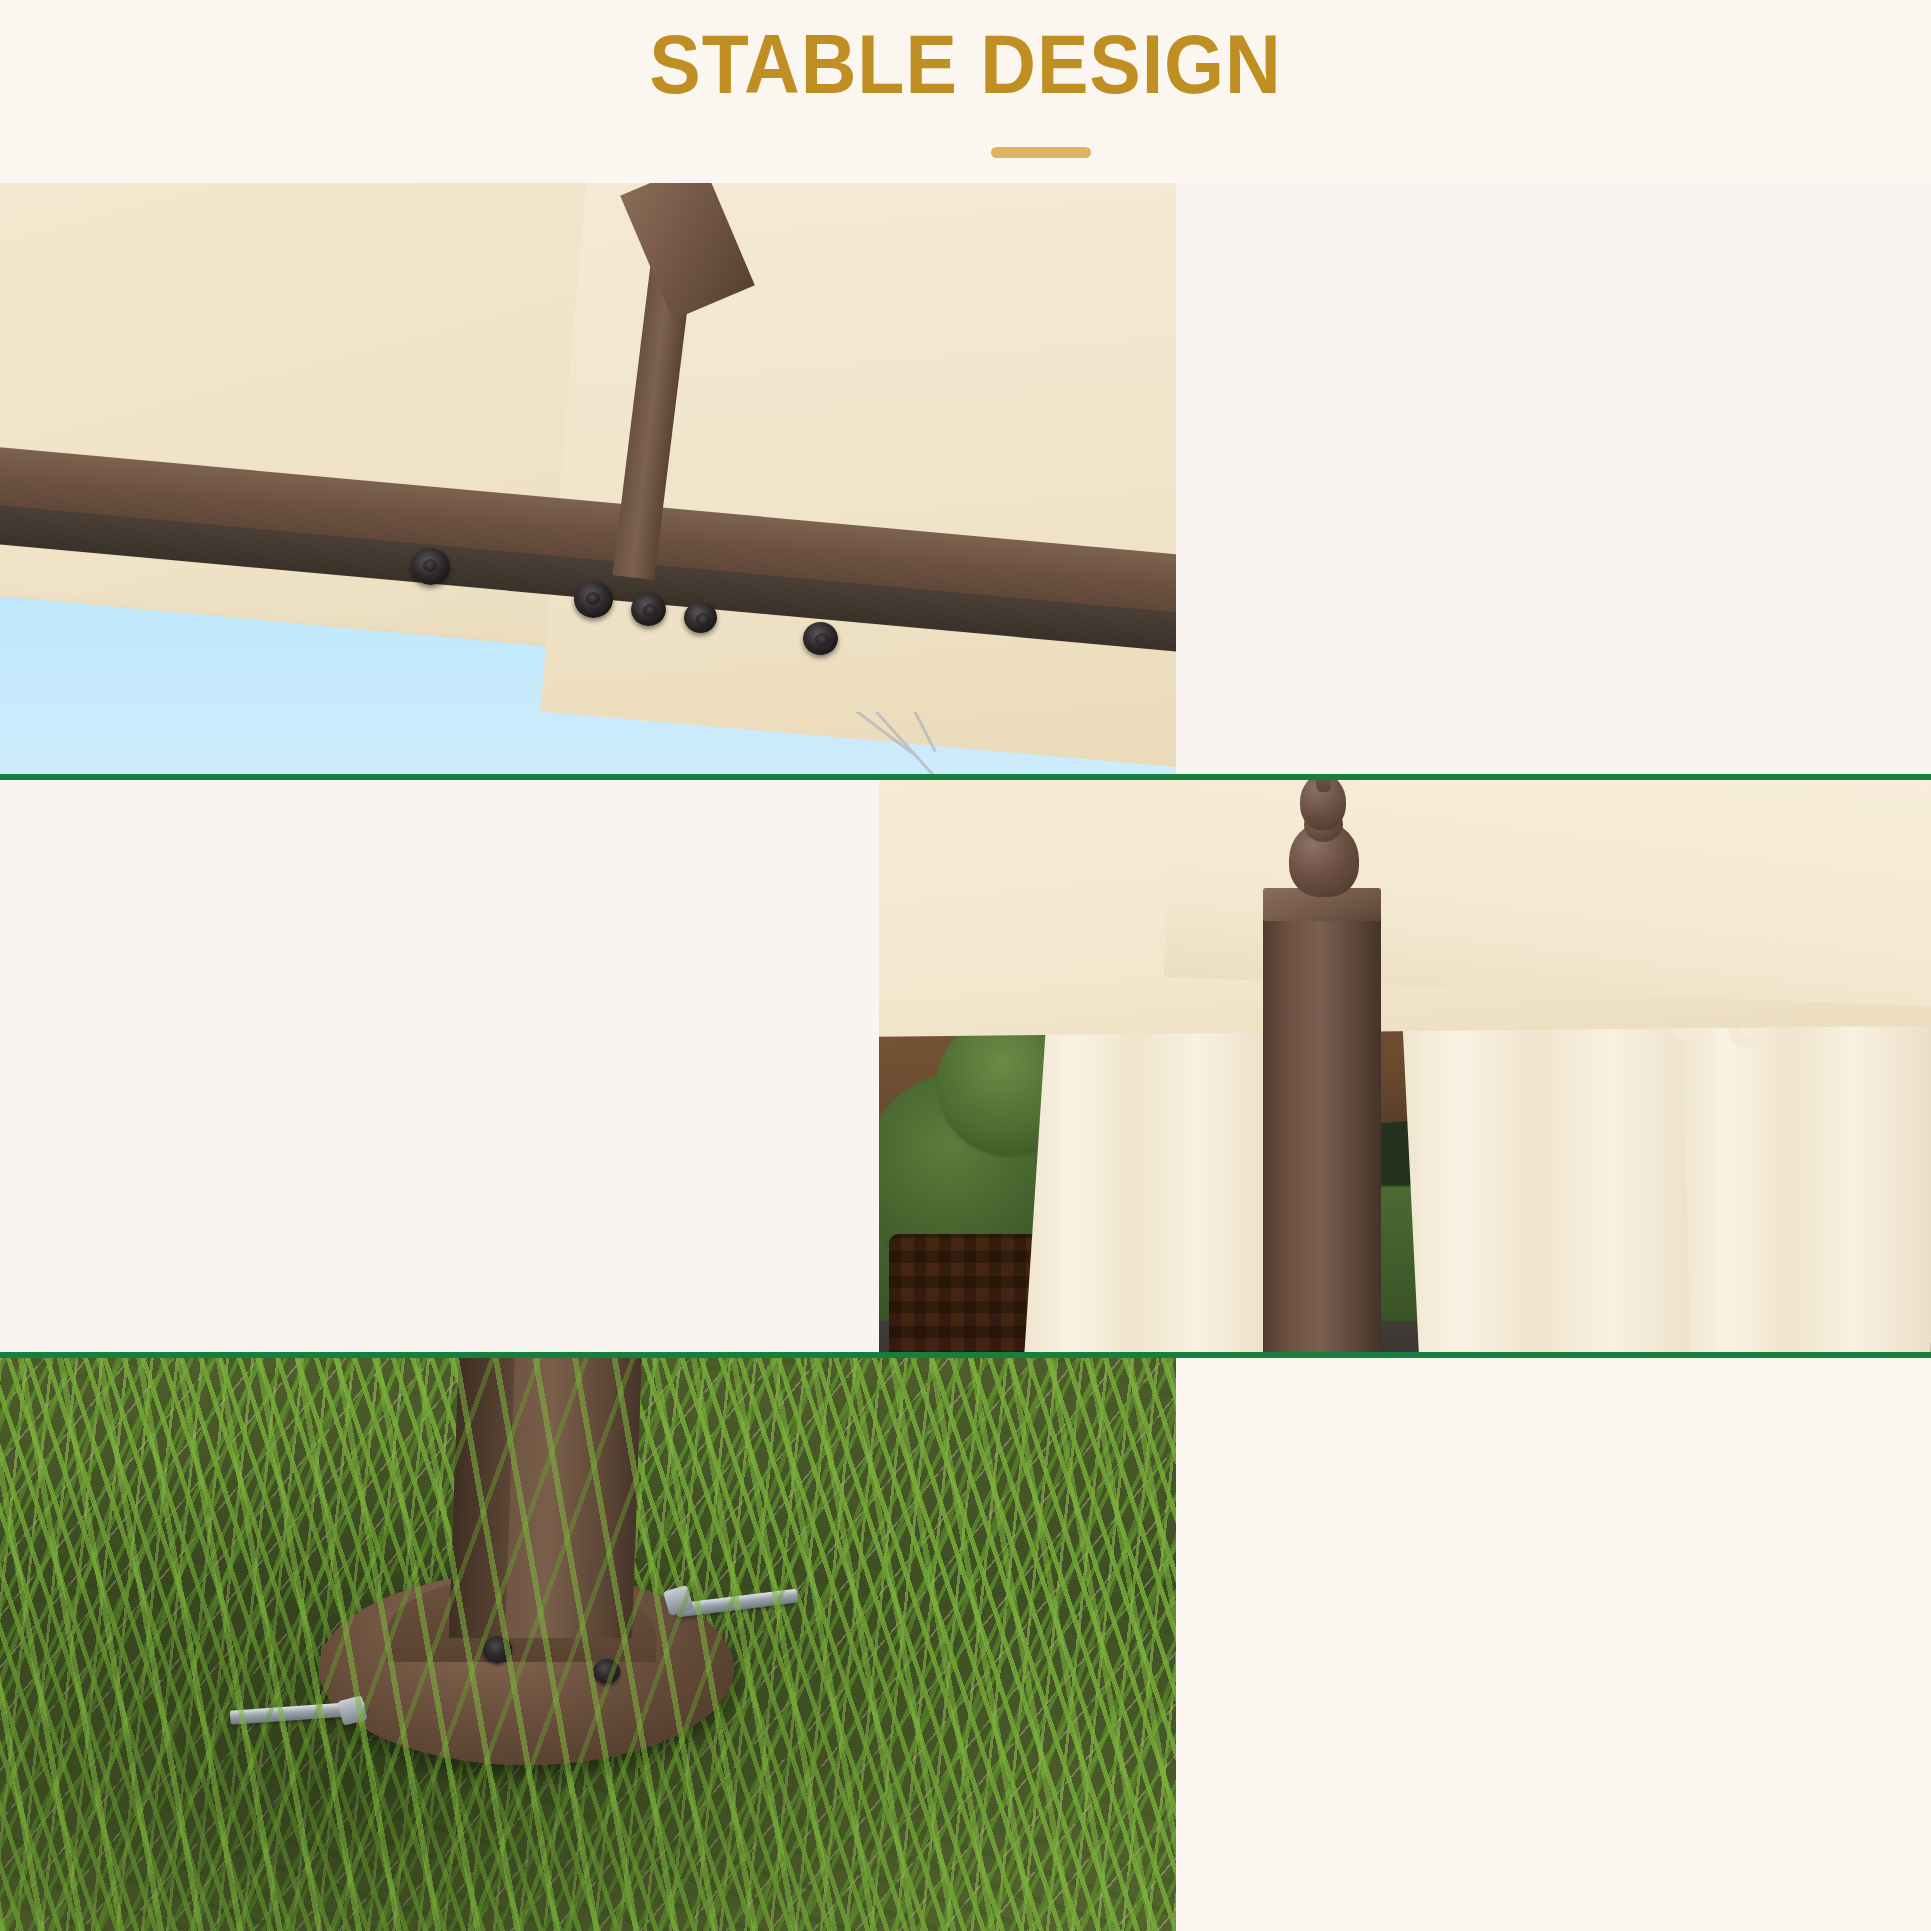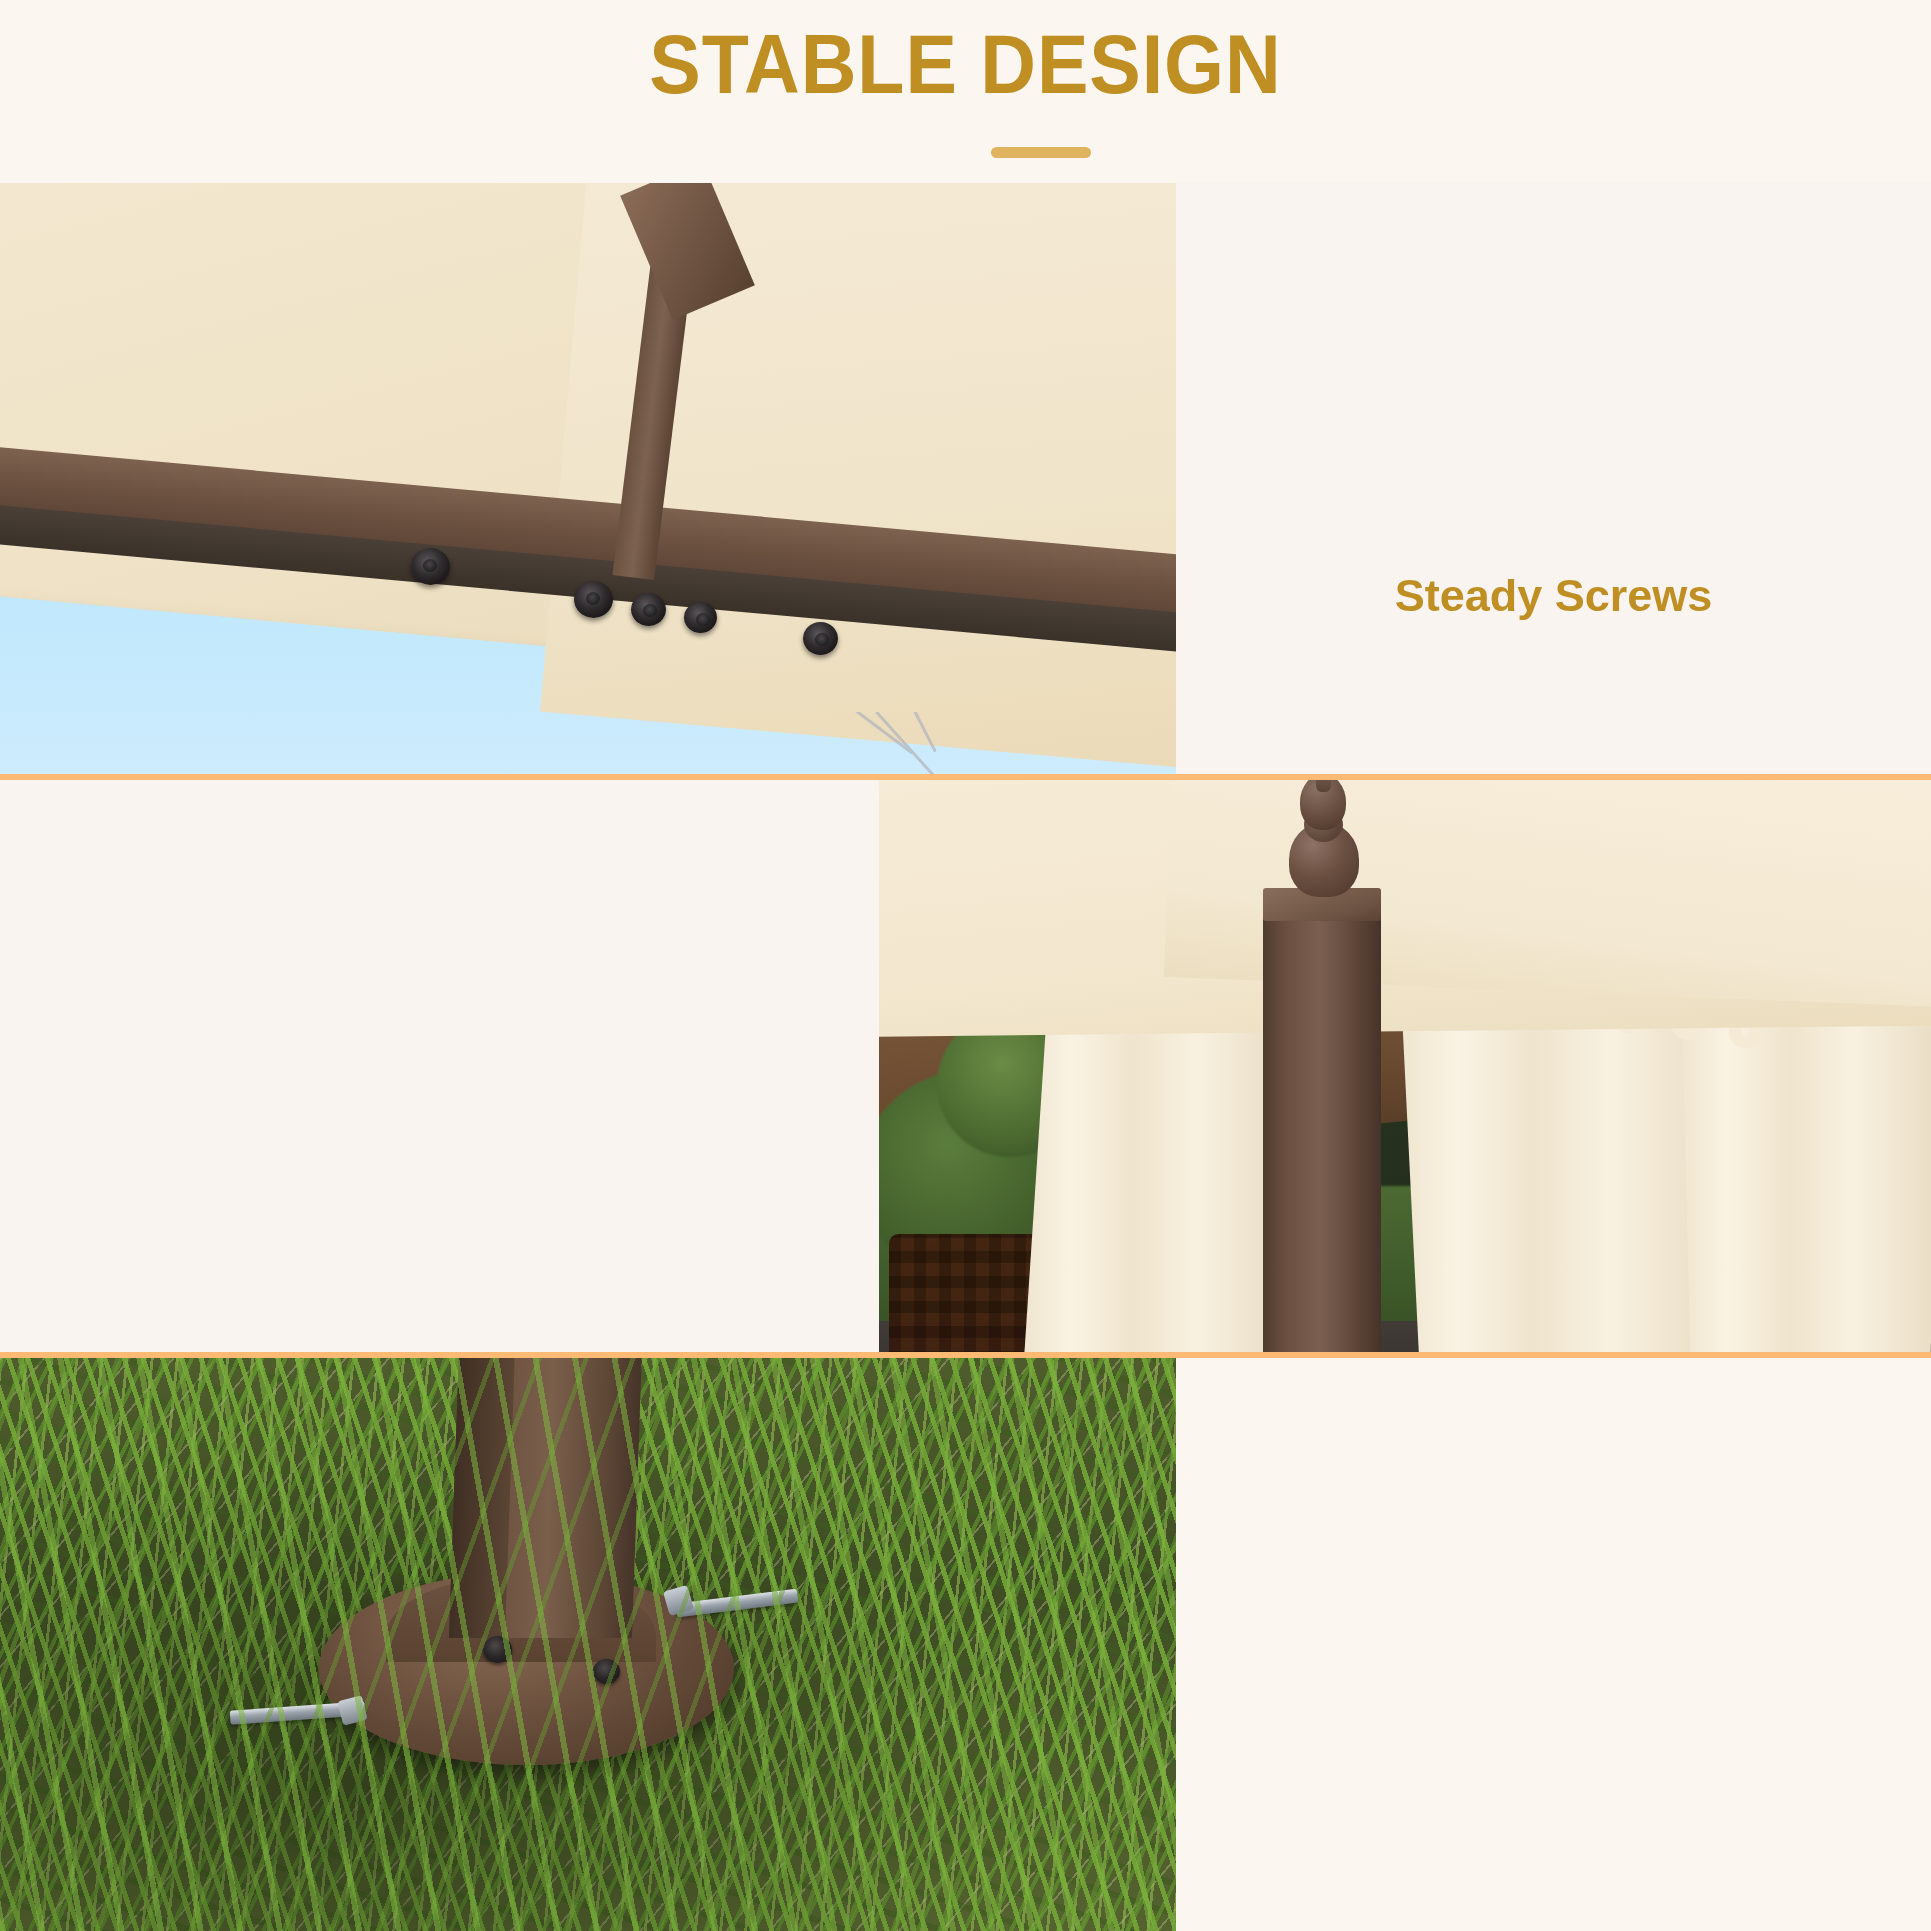--- a/index.html
+++ b/index.html
@@ -2,21 +2,21 @@
 <html><head>
 <meta charset="utf-8">
 <style>
   html,body{margin:0;padding:0;}
   body{
     width:1931px;height:1931px;
     background:#fbf6ef;
     font-family:"Liberation Sans", sans-serif;
     overflow:hidden;
   }
-  .page{position:relative;width:1931px;height:1608px;background:#fdba74;}
+  .page{position:relative;width:1931px;height:1608px;background:#15803d;}
 
   
   .header{
     position:absolute;left:0;top:0;width:1931px;height:183px;
     background:#fbf6ef;
   }
   .page-title{
     position:absolute;left:0;top:17.4px;width:1931px;
     text-align:center;
     font-size:83px;
@@ -330,21 +330,20 @@
       <div class="screw s4"></div>
       <div class="screw s5"></div>
       <div class="p1wire">
         <i class="w1"></i>
           <i class="w2"></i>
           <i class="w3"></i>
       </div>
     </div>
 
     <div class="textblock tb1">
-      <div class="feat-title">Steady Screws</div>
     </div>
   </div>
 
   <div class="row row2">
 
     <div class="photo r2photo">
       <div class="p2bg"></div>
       <div class="lawn"></div>
       <div class="p2fence"></div>
       <div class="plantA"></div>

